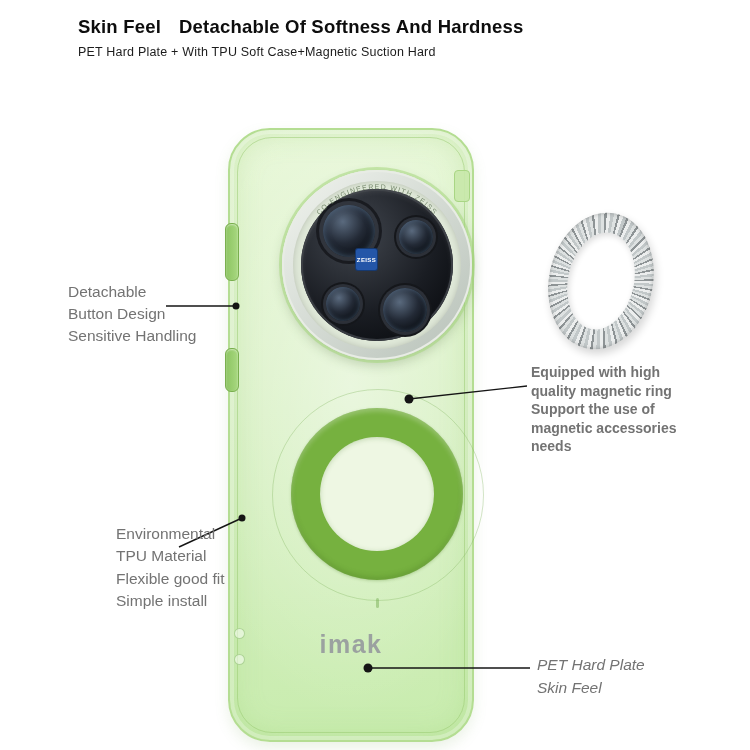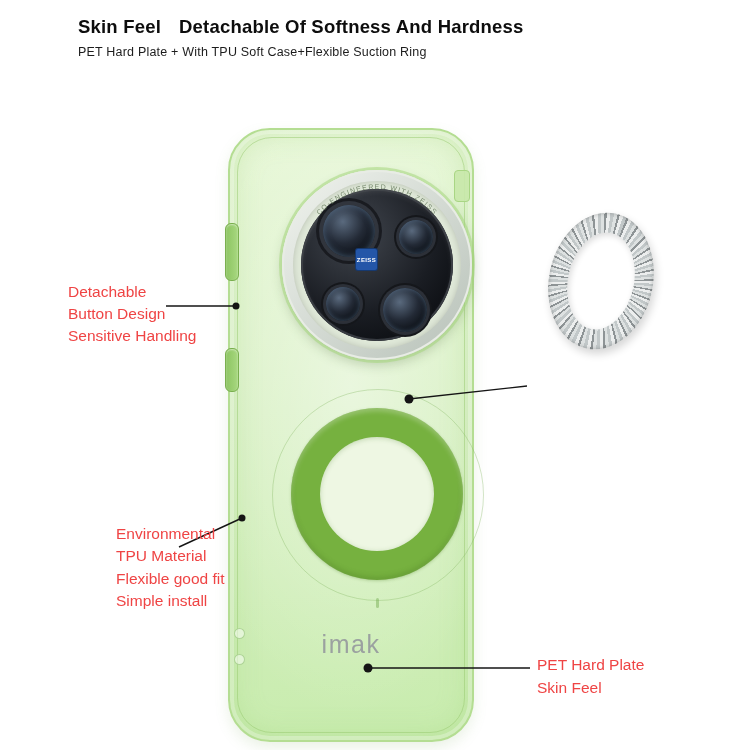--- a/index.html
+++ b/index.html
@@ -72,21 +72,21 @@
     display:flex;align-items:center;justify-content:center;
   }
   .gring-hole{
     width:114px;height:114px;border-radius:50%;background:#eef7e3;
     box-shadow:inset 0 1px 5px rgba(90,140,60,.3);
   }
   .notch{position:absolute;left:146px;top:468px;width:3px;height:10px;background:rgba(130,180,95,.55);border-radius:2px;}
   
   .logo{
     position:absolute;left:0;right:0;top:500px;text-align:center;
-    font-size:25px;font-weight:normal;color:#9ba1a0;letter-spacing:1.5px;
+    font-size:25px;font-weight:bold;color:#9ba1a0;letter-spacing:1.5px;
   }
   
   .sbtn{position:absolute;left:-5px;width:12px;border-radius:6px;
     background:linear-gradient(90deg,#8cc461,#a8d880);border:1px solid #79af4e;
     box-shadow:inset 0 1px 2px rgba(255,255,255,.5);}
   .sbtn.top{top:93px;height:56px;}
   .sbtn.bottom{top:218px;height:42px;}
   .tab{position:absolute;right:2px;top:40px;width:14px;height:30px;border-radius:4px;
     background:rgba(200,232,170,.9);border:1px solid #a9d684;}
   .cut{position:absolute;left:4px;width:9px;height:9px;border-radius:50%;
@@ -99,37 +99,37 @@
     background:repeating-conic-gradient(from 10deg,#8e9496 0deg 2deg,#eceeee 2deg 5deg,#c2c8c9 5deg 8deg,#dde1e1 8deg 11deg);
     box-shadow:3px 4px 8px rgba(0,0,0,.16), inset 0 0 4px rgba(0,0,0,.25);
     display:flex;align-items:center;justify-content:center;
   }
   .mring-hole{width:66px;height:98px;border-radius:50%;background:#fff;
     box-shadow:inset 2px 2px 6px rgba(0,0,0,.14);}
   
   .callouts{position:absolute;left:0;top:0;width:750px;height:750px;pointer-events:none;}
   .callouts line{stroke:#151515;stroke-width:1.4;}
   .callouts circle{fill:#151515;}
-  .ann{position:absolute;white-space:pre-line;color:#ef4444;}
+  .ann{position:absolute;white-space:pre-line;color:#737373;}
   .ann.buttons{left:68px;top:281px;font-size:15.5px;line-height:1.42;}
   .ann.mag{left:531px;top:363px;font-size:14px;font-weight:bold;line-height:1.33;width:175px;}
   .ann.tpu{left:68px;top:523px;font-size:15.5px;line-height:1.45;margin-left:48px;}
-  .ann.pet{left:537px;top:653px;font-size:15.5px;line-height:1.5;}
+  .ann.pet{left:537px;top:653px;font-size:15.5px;line-height:1.5;font-style:italic;}
 </style>
 </head>
 <body>
 
 <div class="stage">
 
   <div class="header">
     <h1>
       <span>Skin Feel</span>
       <span>Detachable Of Softness And Hardness</span>
     </h1>
-    <div class="subtitle">PET  Hard Plate + With TPU Soft Case+Flexible Suction Ring</div>
+    <div class="subtitle">PET  Hard Plate + With TPU Soft Case+Magnetic Suction Hard</div>
   </div>
 
   <div class="case">
 
     <div class="sbtn top"></div>
     <div class="sbtn bottom"></div>
     <div class="tab"></div>
     <div class="cut one"></div>
     <div class="cut two"></div>
 
@@ -176,20 +176,25 @@
     <line x1="179" y1="547" x2="242" y2="518"></line>
     <circle cx="242" cy="518" r="3.5"></circle>
 
     <line x1="530" y1="668" x2="368" y2="668"></line>
     <circle cx="368" cy="668" r="4.5"></circle>
   </svg>
 
   <div class="ann buttons">Detachable
 Button Design
 Sensitive Handling</div>
+  <div class="ann mag">Equipped with high
+quality magnetic ring
+Support the use of
+magnetic accessories
+needs</div>
   <div class="ann tpu">Environmental
 TPU Material
 Flexible good fit
 Simple install</div>
   <div class="ann pet">PET Hard Plate
 Skin Feel</div>
 
 </div>
 
 </body></html>

